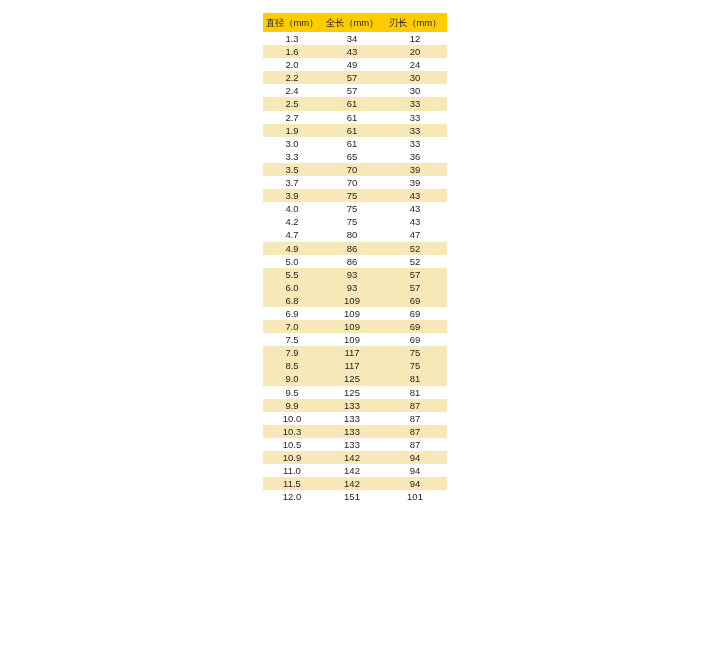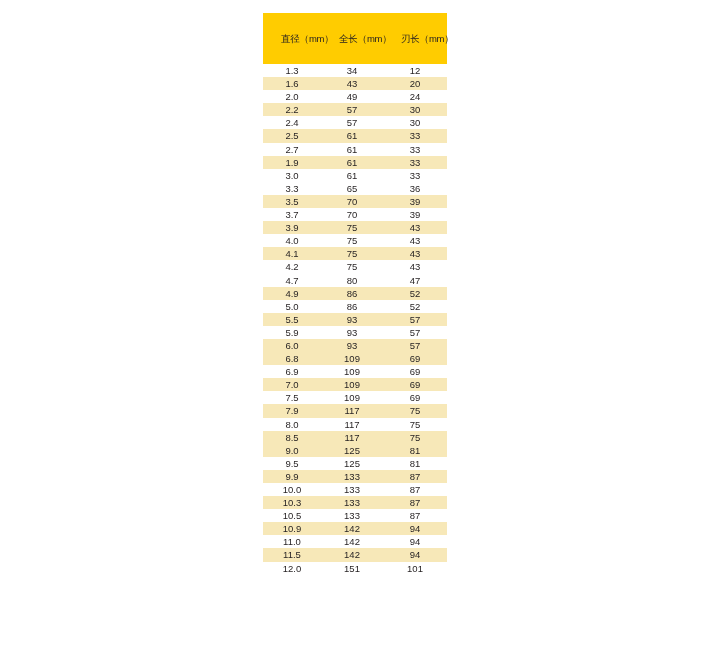--- a/index.html
+++ b/index.html
@@ -26,21 +26,21 @@
   #spec-table col.c-len { width: 62px; }
   #spec-table col.c-flute { width: 64px; }
 
   #spec-table thead th {
     background: #ffcc00;
     color: #231f20;
     font-size: 9.5px;
     font-weight: normal;
     line-height: 15px;
     height: 15px;
-    padding: 18px;
+    padding: 2px;
     text-align: center;
     white-space: nowrap;
     letter-spacing: -0.2px;
   }
   #spec-table tbody td {
     font-size: 9.5px;
     color: #231f20;
     line-height: 13.1px;
     height: 13.1px;
     padding: 0;
@@ -132,25 +132,20 @@
       <tr class="alt">
         <td>3.9</td>
         <td>75</td>
         <td>43</td>
       </tr>
       <tr>
         <td>4.0</td>
         <td>75</td>
         <td>43</td>
       </tr>
-      <tr class="alt">
-        <td>4.1</td>
-        <td>75</td>
-        <td>43</td>
-      </tr>
       <tr>
         <td>4.2</td>
         <td>75</td>
         <td>43</td>
       </tr>
       <tr>
         <td>4.7</td>
         <td>80</td>
         <td>47</td>
       </tr>
@@ -162,25 +157,20 @@
       <tr>
         <td>5.0</td>
         <td>86</td>
         <td>52</td>
       </tr>
       <tr class="alt">
         <td>5.5</td>
         <td>93</td>
         <td>57</td>
       </tr>
-      <tr>
-        <td>5.9</td>
-        <td>93</td>
-        <td>57</td>
-      </tr>
       <tr class="alt">
         <td>6.0</td>
         <td>93</td>
         <td>57</td>
       </tr>
       <tr class="alt">
         <td>6.8</td>
         <td>109</td>
         <td>69</td>
       </tr>
@@ -194,25 +184,20 @@
         <td>109</td>
         <td>69</td>
       </tr>
       <tr>
         <td>7.5</td>
         <td>109</td>
         <td>69</td>
       </tr>
       <tr class="alt">
         <td>7.9</td>
-        <td>117</td>
-        <td>75</td>
-      </tr>
-      <tr>
-        <td>8.0</td>
         <td>117</td>
         <td>75</td>
       </tr>
       <tr class="alt">
         <td>8.5</td>
         <td>117</td>
         <td>75</td>
       </tr>
       <tr class="alt">
         <td>9.0</td>

